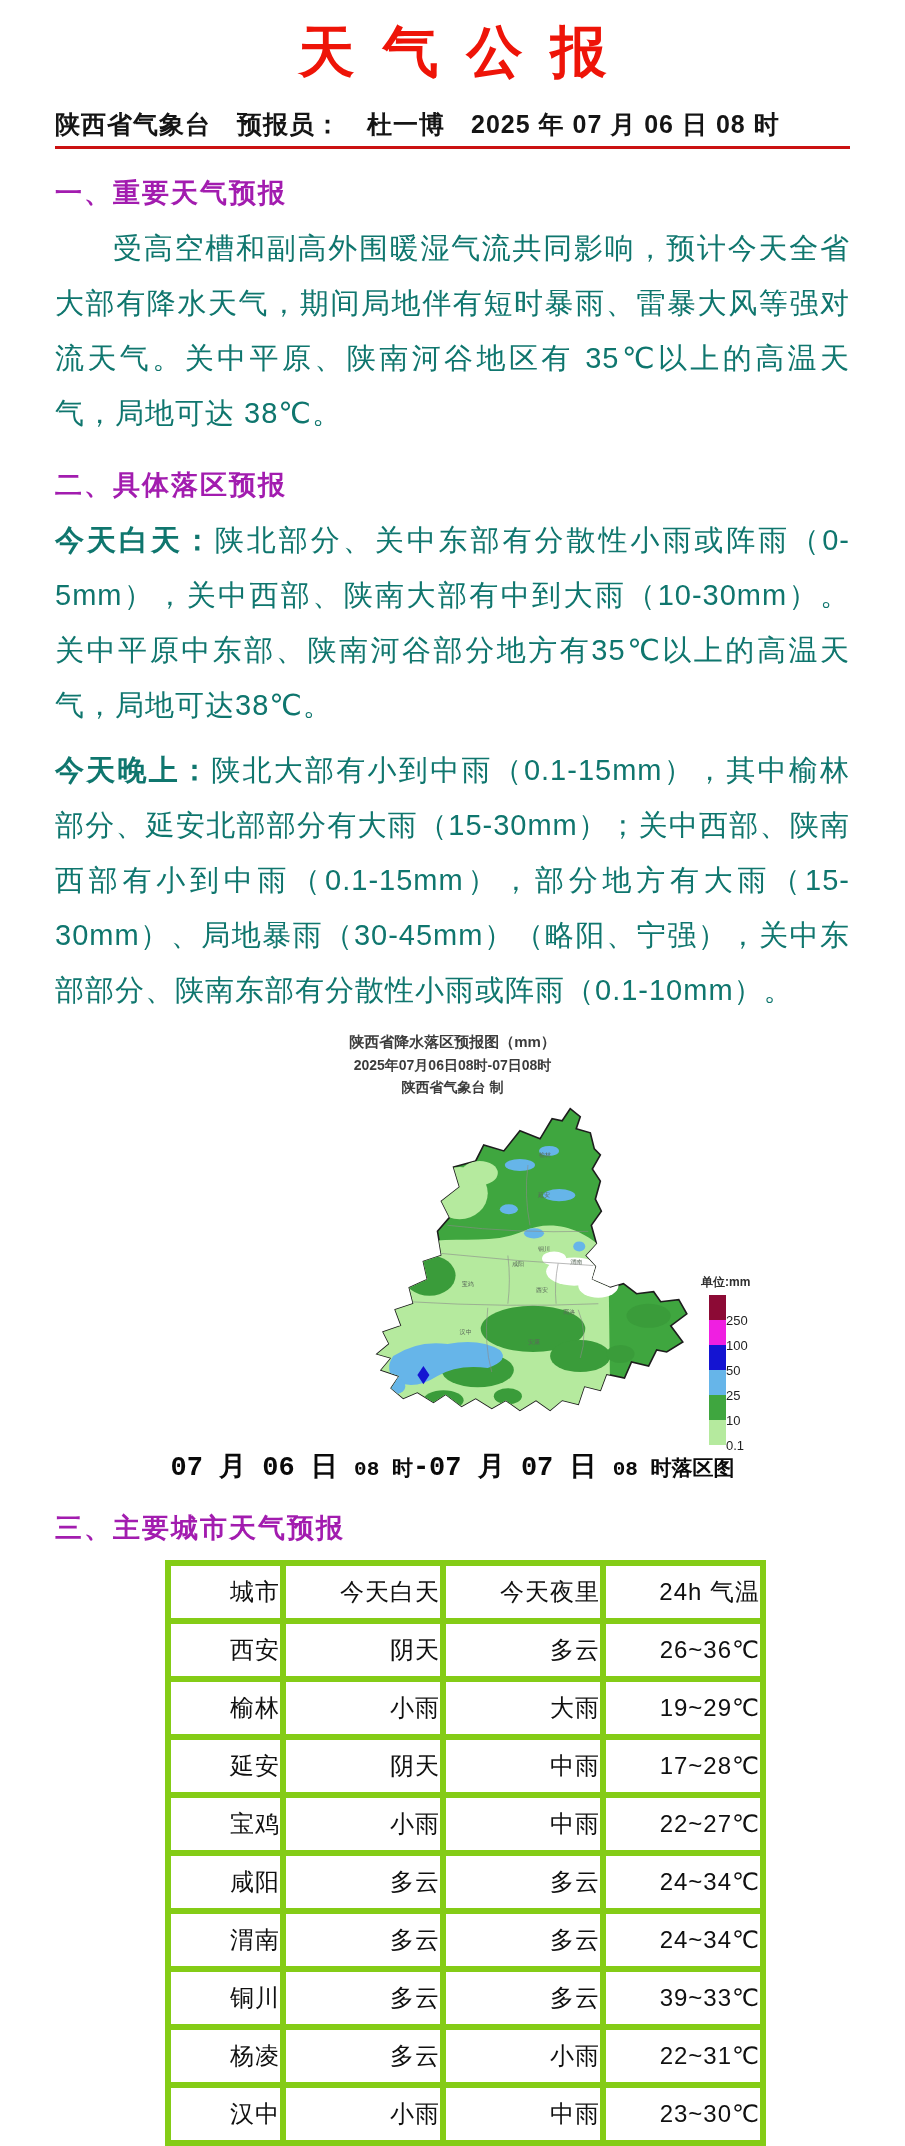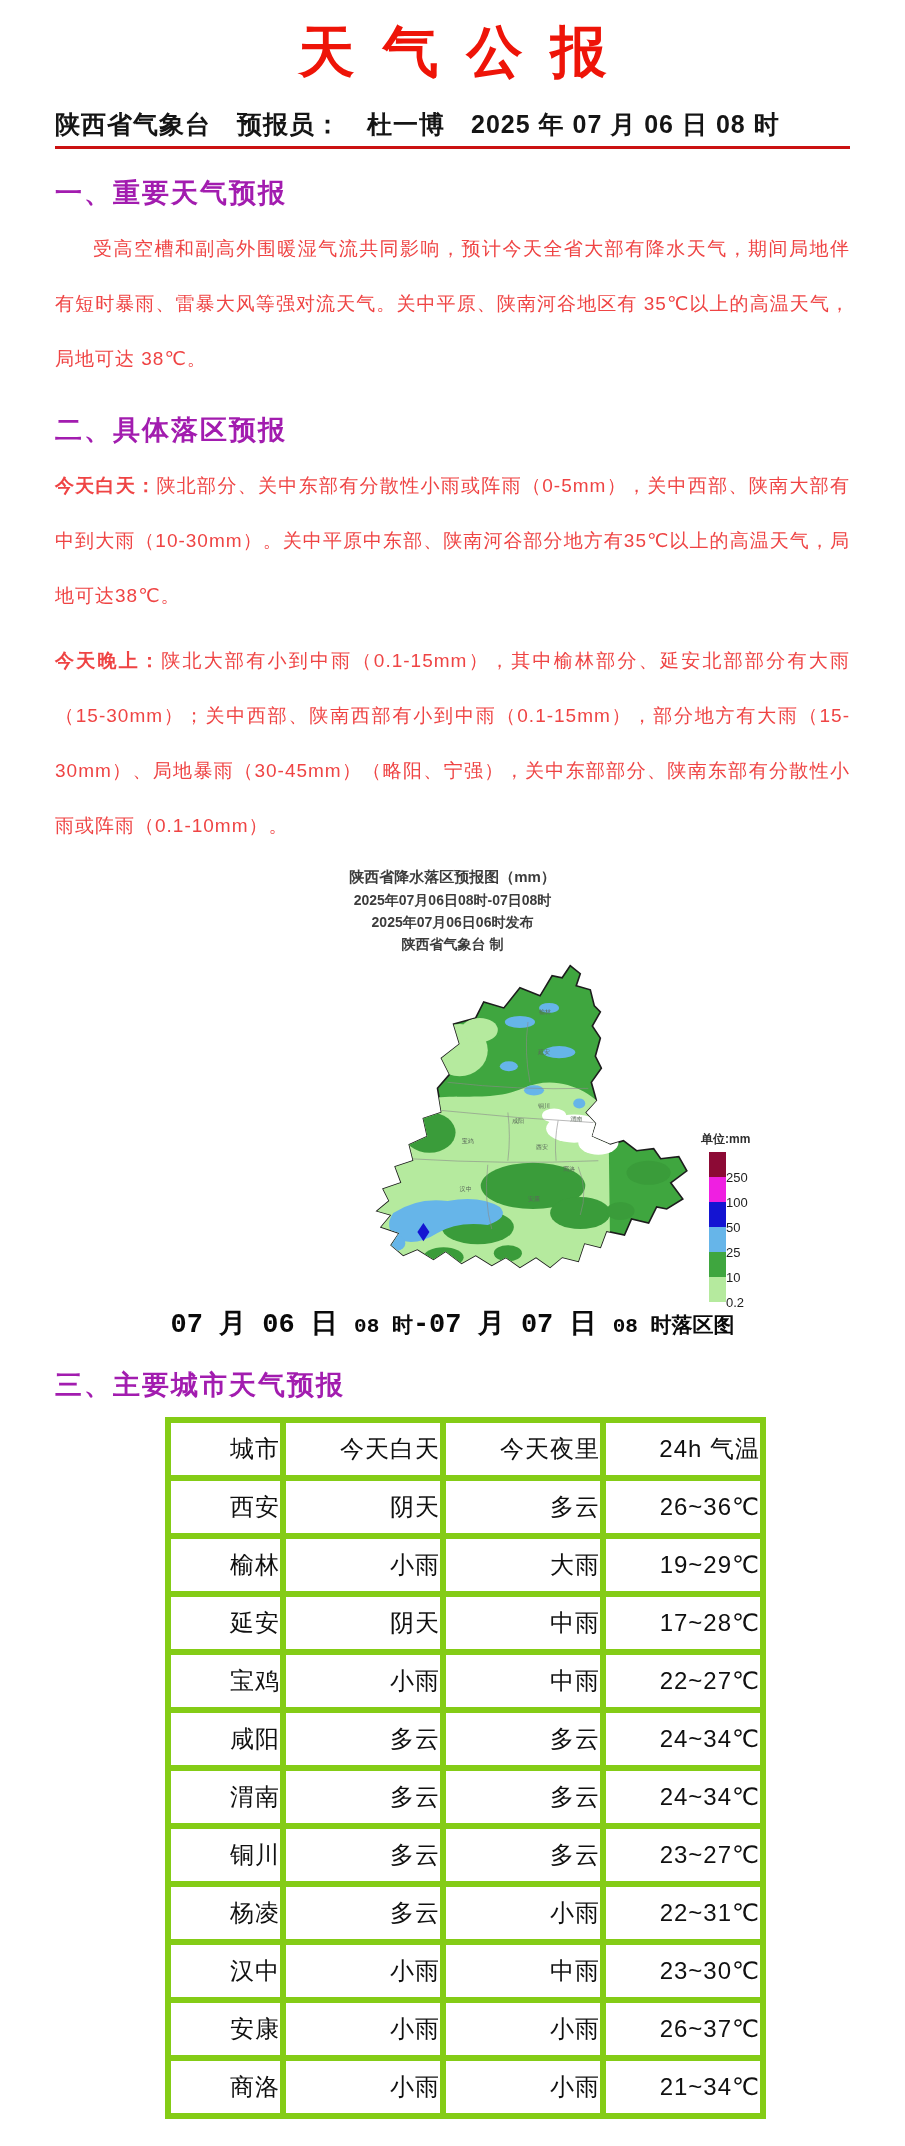--- a/index.html
+++ b/index.html
@@ -31,21 +31,21 @@
   }
 
   .sec-heading {
     margin-top:26px;
     font-size:27px; font-weight:bold; color:#a21caf;
     letter-spacing:2px;
   }
 
   .para {
     margin-top:10px;
-    font-size:19px; line-height:55px; color:#ef4444;
+    font-size:29px; line-height:55px; color:#0f766e;
     text-align:justify; text-justify:inter-ideograph;
     letter-spacing:1px;
   }
   .para.indent { text-indent:2em; }
   .para .lead { font-weight:bold; }
 
   
   .map-figure { margin-top:12px; }
   .map-titles { text-align:center; color:#3c3c3c; font-weight:bold; }
   .map-title-main { font-size:15px; line-height:24px; }
@@ -102,21 +102,20 @@
     <p class="para indent"><span>受高空槽和副高外围暖湿气流共同影响，预计今天全省大部有降水天气，期间局地伴有短时暴雨、雷暴大风等强对流天气。关中平原、陕南河谷地区有 35℃以上的高温天气，局地可达 38℃。</span></p>
 
     <div class="sec-heading">二、具体落区预报</div>
     <p class="para"><span class="lead">今天白天：</span><span>陕北部分、关中东部有分散性小雨或阵雨（0-5mm），关中西部、陕南大部有中到大雨（10-30mm）。关中平原中东部、陕南河谷部分地方有35℃以上的高温天气，局地可达38℃。</span></p>
     <p class="para"><span class="lead">今天晚上：</span><span>陕北大部有小到中雨（0.1-15mm），其中榆林部分、延安北部部分有大雨（15-30mm）；关中西部、陕南西部有小到中雨（0.1-15mm），部分地方有大雨（15-30mm）、局地暴雨（30-45mm）（略阳、宁强），关中东部部分、陕南东部有分散性小雨或阵雨（0.1-10mm）。</span></p>
 
     <div class="map-figure">
       <div class="map-titles">
         <div class="map-title-main">陕西省降水落区预报图（mm）</div>
         <div class="map-title-sub">2025年07月06日08时-07日08时</div>
-        <div class="map-title-sub">2025年07月06日06时发布</div>
         <div class="map-title-sub">陕西省气象台 制</div>
       </div>
 
       <div class="map-canvas">
         <svg class="map-svg" viewBox="0 0 370 315" xmlns="http://www.w3.org/2000/svg">
           <defs>
             <clipPath id="prov">
               <path d="M222 6 L232 14 228 26 242 30 246 46 252 52 244 66 252 78 247 96 253 108 243 122 248 140 237 152 247 163 243 176 262 184 275 180 288 190 305 188 312 198 330 196 338 210 322 222 334 238 318 248 308 246 300 262 283 258 276 274 258 270 252 286 236 282 230 300 214 296 202 306 188 296 172 306 158 296 144 304 128 294 114 302 98 290 86 298 70 288 56 294 44 284 52 272 34 266 44 254 30 250 42 240 36 228 54 222 48 206 66 200 62 184 80 176 76 158 94 152 90 128 102 114 94 98 112 84 106 64 128 58 136 42 156 48 172 28 192 36 204 16 214 18 Z"></path>
             </clipPath>
           </defs>
@@ -196,21 +195,21 @@
               <div class="seg">
                 <div class="sw" style="background: rgb(102, 181, 233);"></div>
                 <span class="lb">25</span>
               </div>
               <div class="seg">
                 <div class="sw" style="background: rgb(63, 166, 63);"></div>
                 <span class="lb">10</span>
               </div>
               <div class="seg">
                 <div class="sw" style="background: rgb(181, 234, 158);"></div>
-                <span class="lb">0.2</span>
+                <span class="lb">0.1</span>
               </div>
             </div>
         </div>
       </div>
 
       <div class="map-caption"><span class="cap-big">07 月 06 日 </span><span class="cap-small">08 时</span><span class="cap-big">-07 月 07 日 </span><span class="cap-small">08 时落区图</span></div>
     </div>
 
     <div class="sec-heading">三、主要城市天气预报</div>
 
@@ -263,21 +262,21 @@
           <tr>
             <td>渭南</td>
             <td>多云</td>
             <td>多云</td>
             <td>24~34℃</td>
           </tr>
           <tr>
             <td>铜川</td>
             <td>多云</td>
             <td>多云</td>
-            <td>23~27℃</td>
+            <td>39~33℃</td>
           </tr>
           <tr>
             <td>杨凌</td>
             <td>多云</td>
             <td>小雨</td>
             <td>22~31℃</td>
           </tr>
           <tr>
             <td>汉中</td>
             <td>小雨</td>

